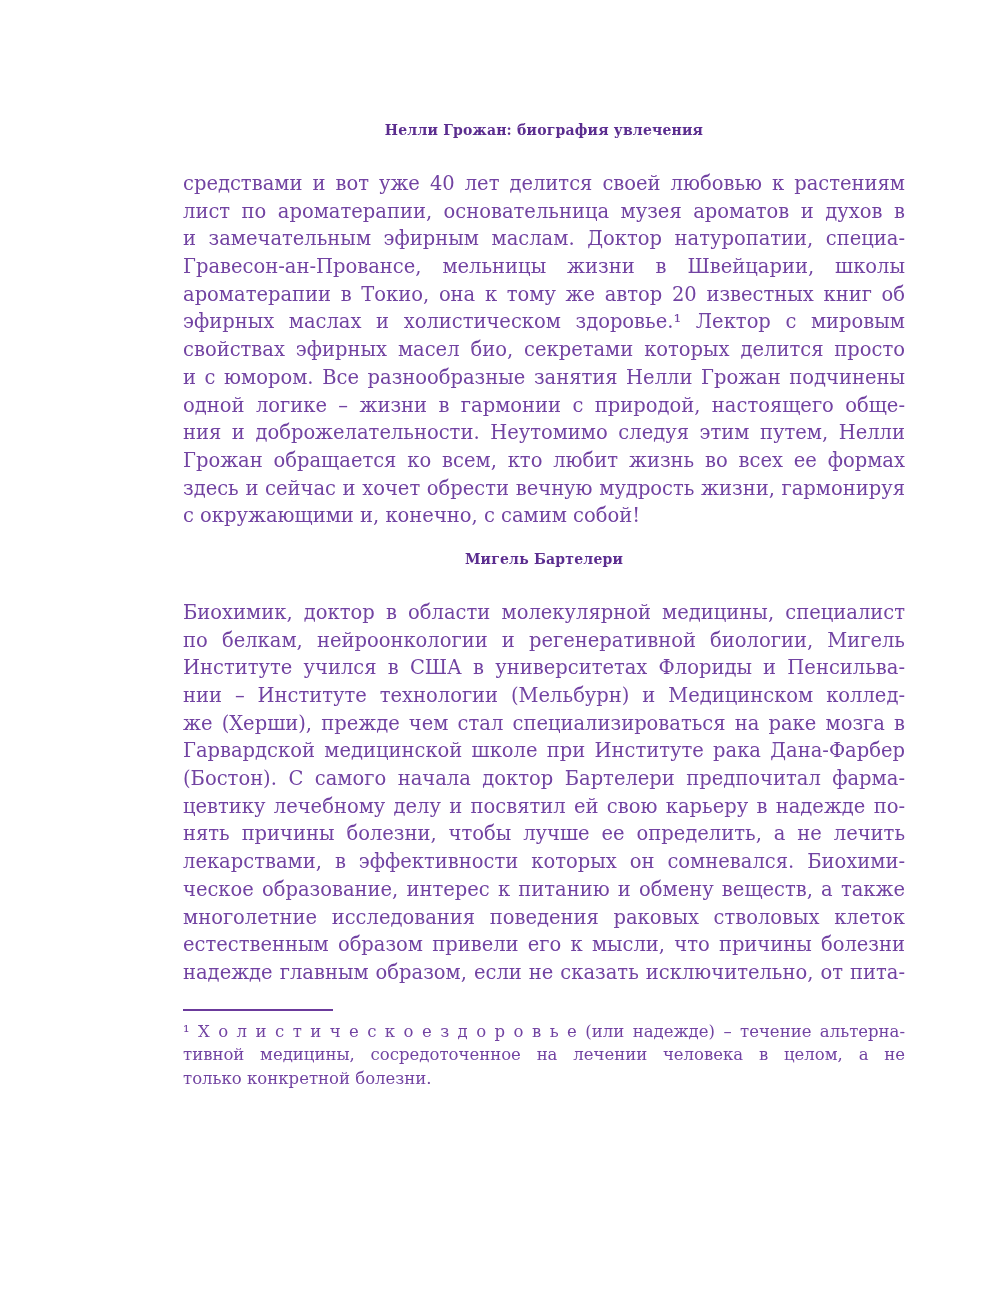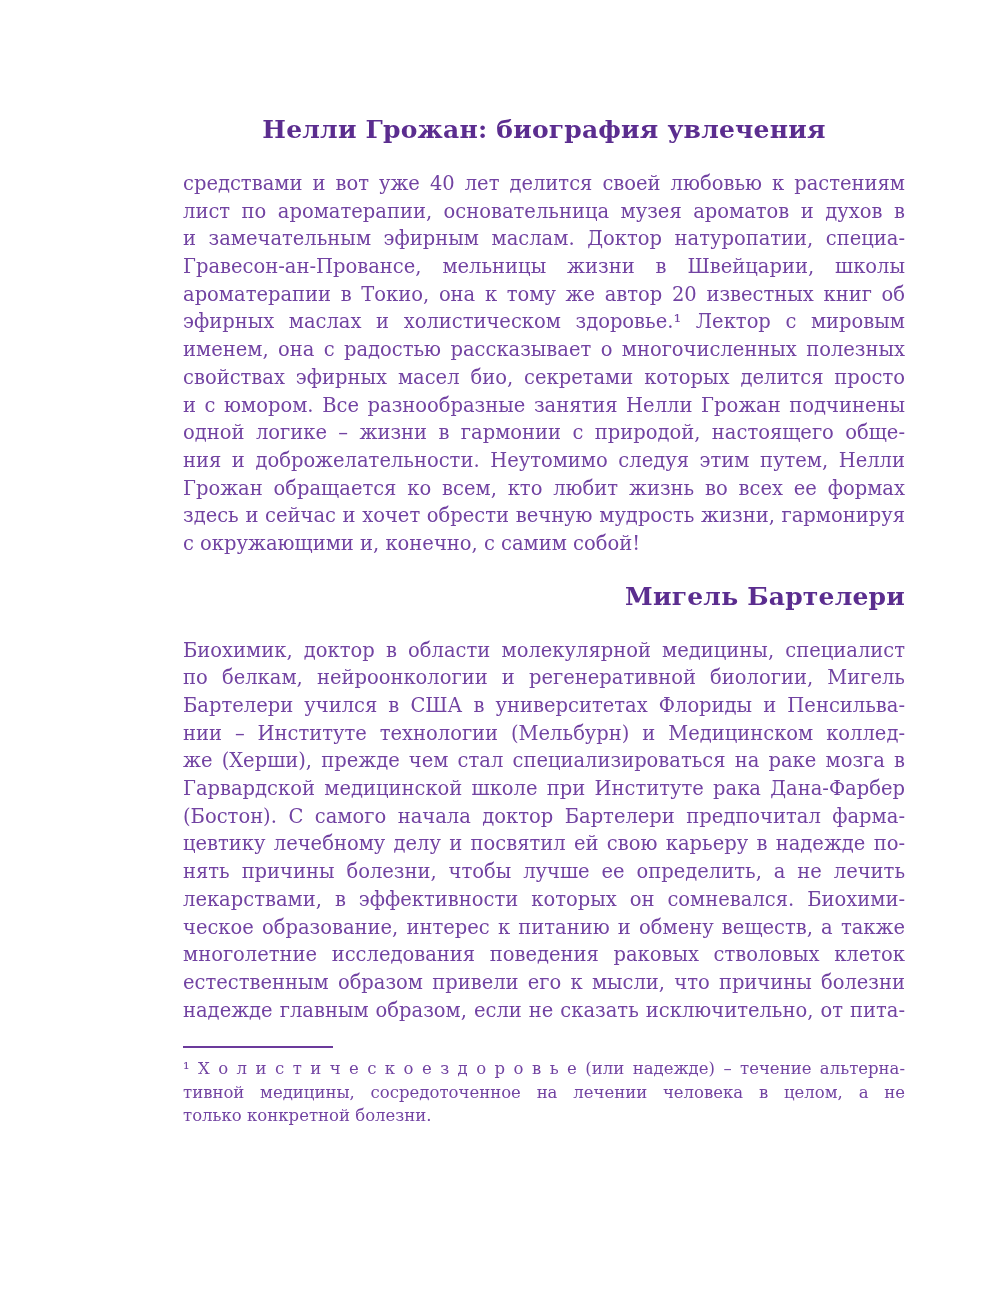--- a/index.html
+++ b/index.html
@@ -16,30 +16,29 @@
     overflow: hidden;
   }
   .content {
     position: absolute;
     left: 183px;
     top: 118px;
     width: 722px;
   }
   .heading {
     margin: 0 0 28px 0;
-    font-size: 25px;
+    font-size: 14px;
     line-height: 24px;
     font-weight: bold;
     text-align: center;
     color: var(--heading-color, #5b2d8f);
     letter-spacing: 0.2px;
   }
   .heading.second {
-    margin-top: 27px;
-    text-align: right;
+    margin-top: 17px;
   }
   .para {
     margin: 0;
   }
   .line {
     height: 27.7px;
     line-height: 27.7px;
     font-size: 19.5px;
     color: var(--body-color, #7243a2);
     text-align: justify;
@@ -74,36 +73,35 @@
 
     <h2 class="heading">Нелли Грожан: биография увлечения</h2>
 
     <div class="para" id="para-0">
         <div class="line">средствами и вот уже 40 лет делится своей любовью к растениям</div>
         <div class="line">лист по ароматерапии, основательница музея ароматов и духов в</div>
         <div class="line">и замечательным эфирным маслам. Доктор натуропатии, специа-</div>
         <div class="line">Гравесон-ан-Провансе, мельницы жизни в Швейцарии, школы</div>
         <div class="line">ароматерапии в Токио, она к тому же автор 20 известных книг об</div>
         <div class="line">эфирных маслах и холистическом здоровье.¹ Лектор с мировым</div>
-        <div class="line">именем, она с радостью рассказывает о многочисленных полезных</div>
         <div class="line">свойствах эфирных масел био, секретами которых делится просто</div>
         <div class="line">и с юмором. Все разнообразные занятия Нелли Грожан подчинены</div>
         <div class="line">одной логике – жизни в гармонии с природой, настоящего обще-</div>
         <div class="line">ния и доброжелательности. Неутомимо следуя этим путем, Нелли</div>
         <div class="line">Грожан обращается ко всем, кто любит жизнь во всех ее формах</div>
         <div class="line">здесь и сейчас и хочет обрести вечную мудрость жизни, гармонируя</div>
         <div class="line left">с окружающими и, конечно, с самим собой!</div>
       </div>
 
     <h2 class="heading second">Мигель Бартелери</h2>
 
     <div class="para" id="para-1">
         <div class="line">Биохимик, доктор в области молекулярной медицины, специалист</div>
         <div class="line">по белкам, нейроонкологии и регенеративной биологии, Мигель</div>
-        <div class="line">Бартелери учился в США в университетах Флориды и Пенсильва-</div>
+        <div class="line">Институте учился в США в университетах Флориды и Пенсильва-</div>
         <div class="line">нии – Институте технологии (Мельбурн) и Медицинском коллед-</div>
         <div class="line">же (Херши), прежде чем стал специализироваться на раке мозга в</div>
         <div class="line">Гарвардской медицинской школе при Институте рака Дана-Фарбер</div>
         <div class="line">(Бостон). С самого начала доктор Бартелери предпочитал фарма-</div>
         <div class="line">цевтику лечебному делу и посвятил ей свою карьеру в надежде по-</div>
         <div class="line">нять причины болезни, чтобы лучше ее определить, а не лечить</div>
         <div class="line">лекарствами, в эффективности которых он сомневался. Биохими-</div>
         <div class="line">ческое образование, интерес к питанию и обмену веществ, а также</div>
         <div class="line">многолетние исследования поведения раковых стволовых клеток</div>
         <div class="line">естественным образом привели его к мысли, что причины болезни</div>

